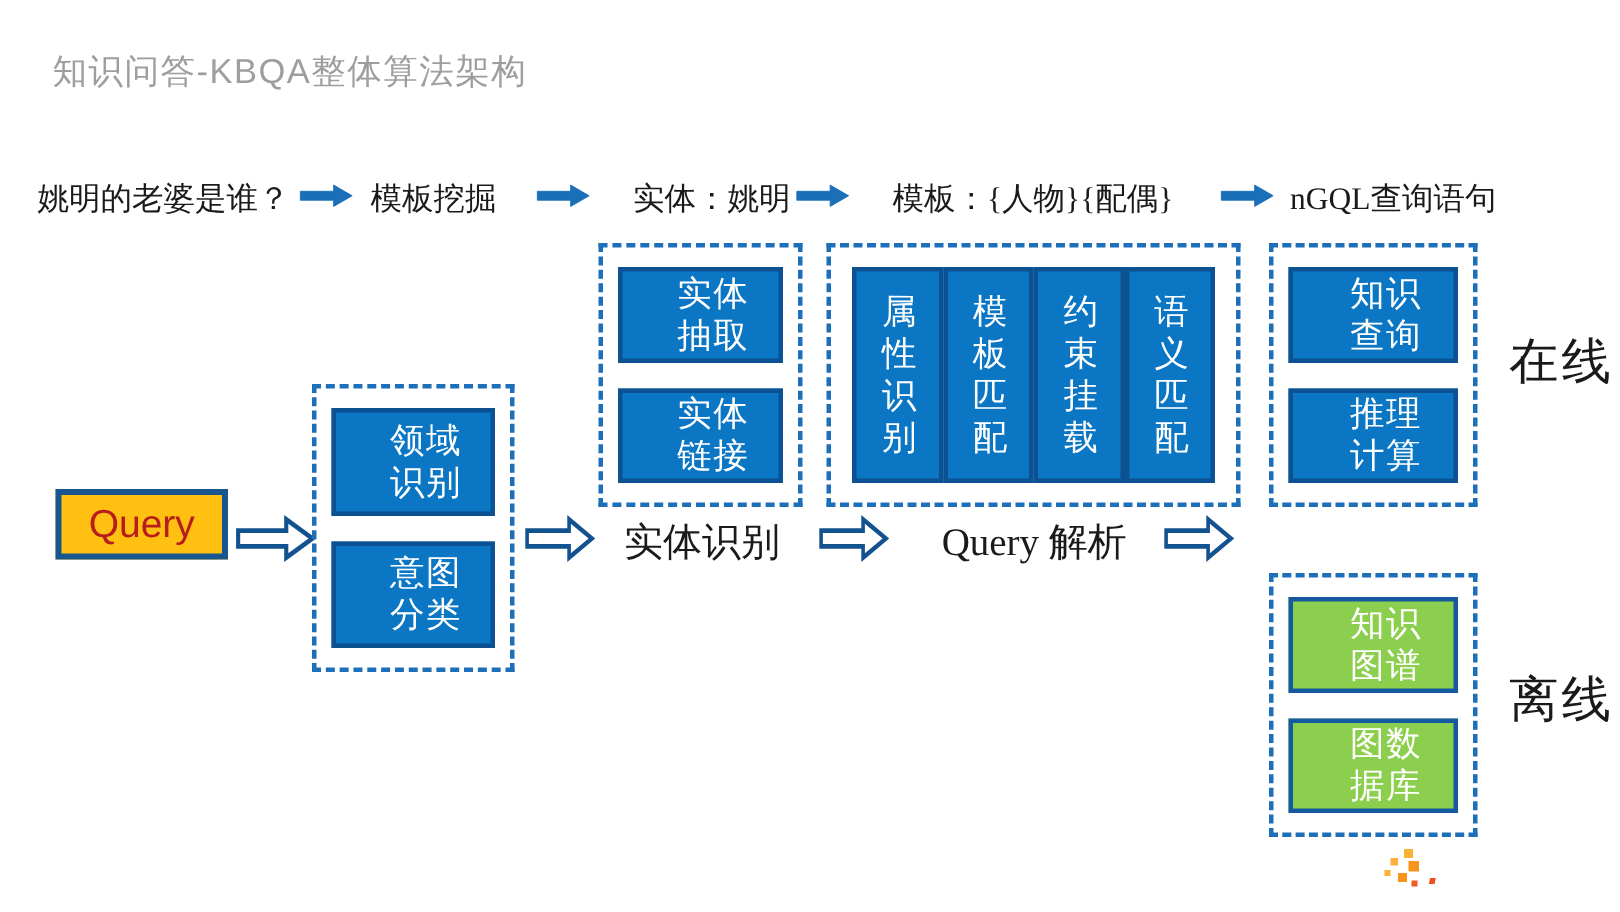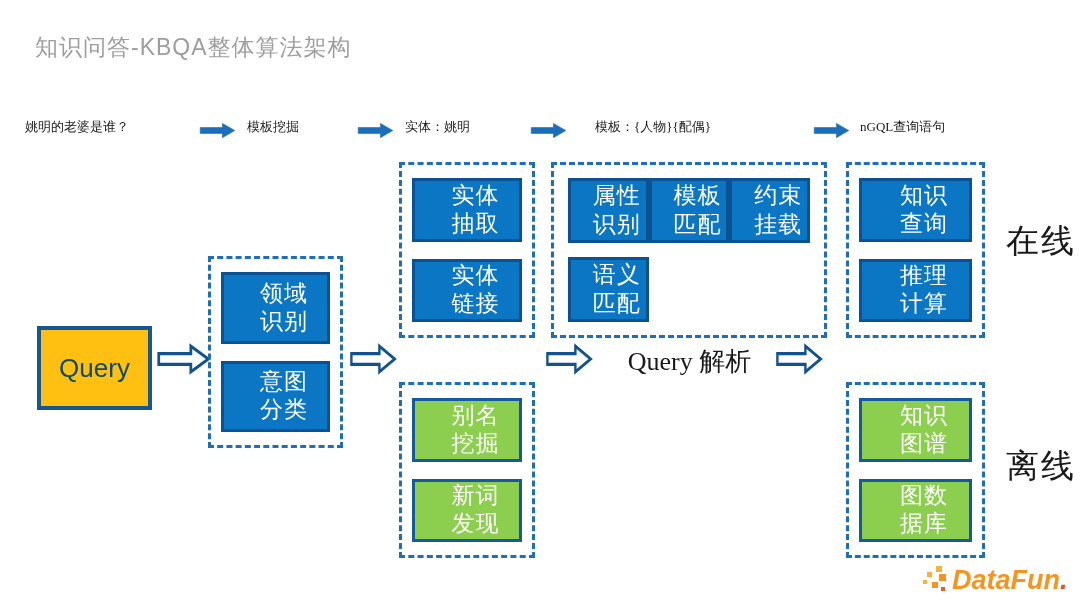--- a/index.html
+++ b/index.html
@@ -1,36 +1,36 @@
 <!DOCTYPE html>
 <html><head>
 <meta charset="utf-8">
 <style>
   html,body{margin:0;padding:0;background:#fff;}
   .slide{position:relative;width:1080px;height:608px;background:#ffffff;overflow:hidden;
          font-family:"Liberation Serif","DejaVu Serif",serif;color:#1a1a1a;border-radius:16px;}
   .title{position:absolute;left:35px;top:32px;font-size:23px;letter-spacing:1px;color:#9e9e9e;
          font-family:"Liberation Sans","DejaVu Sans",sans-serif;font-weight:500;}
-  .ft{position:absolute;top:118px;font-size:13px;white-space:nowrap;}
+  .ft{position:absolute;top:118px;font-size:21px;white-space:nowrap;}
   .arr{position:absolute;display:block;}
   .arr-filled path{fill:#1b6fb8;stroke:#1b6fb8;stroke-width:1;}
   .arr-outline path{fill:#ffffff;stroke:#12528f;stroke-width:3;stroke-linejoin:miter;}
   .dashed{position:absolute;border:3px dashed #1e6fba;box-sizing:border-box;
           display:flex;flex-direction:column;}
   .pad-col{padding:13px 10px;gap:17px;}
-  .pad-grid{display:grid;grid-template-columns:1fr 1fr 1fr;gap:14px 0;padding:13px 14px;}
+  .pad-grid{display:grid;grid-template-columns:1fr 1fr 1fr 1fr;gap:14px 0;padding:13px 14px;}
   .pad-wide{padding:15px 32px;gap:18px;}
   .bluebox,.greenbox{flex:1;display:flex;align-items:center;justify-content:center;
           color:#ffffff;white-space:pre-line;line-height:1.22;
           font-size:23px;letter-spacing:1px;box-sizing:border-box;padding-left:17px;}
   .bluebox{background:#0b76c4;border:3px solid #0c5191;}
   .greenbox{background:#8cce4d;border:3px solid #155a9e;}
   .greenwide{font-size:24px;white-space:nowrap;}
-  .querybox{position:absolute;left:37px;top:326px;width:115px;height:84px;box-sizing:border-box;
-          background:#ffc012;border:4px solid #17568f;color:#0c4a6e;display:flex;align-items:center;
+  .querybox{position:absolute;left:37px;top:326px;width:115px;height:47px;box-sizing:border-box;
+          background:#ffc012;border:4px solid #17568f;color:#b91c1c;display:flex;align-items:center;
           justify-content:center;font-family:"Liberation Sans","DejaVu Sans",sans-serif;font-size:26px;}
   .steplabel{position:absolute;top:344px;font-size:26px;text-align:center;white-space:nowrap;}
   .sidelabel{position:absolute;font-size:33px;letter-spacing:2px;}
   .logo{position:absolute;left:922px;top:560px;height:40px;display:flex;align-items:center;
         font-family:"Liberation Sans","DejaVu Sans",sans-serif;}
   .logo-text{font-size:27px;font-weight:bold;font-style:italic;color:#f7941d;letter-spacing:0px;}
   .logo-dot{font-size:27px;font-weight:bold;font-style:italic;color:#f04e23;}
   .dust{position:relative;width:28px;height:34px;margin-right:2px;}
   .dust i{position:absolute;display:block;}
   .d1{left:14px;top:3px;width:6px;height:6px;background:#f9b233;}
@@ -48,21 +48,21 @@
   <div class="title">知识问答-KBQA整体算法架构</div>
 
   <span class="ft" style="left:25px">姚明的老婆是谁？</span>
   <svg class="arr arr-filled" style="left:199px;top:121px;width:37px;height:19px" viewBox="0 0 60 32" preserveAspectRatio="none">
       <path d="M2 11 H38 V4 L58 16 L38 28 V21 H2 Z"></path>
     </svg>
   <span class="ft" style="left:247px">模板挖掘</span>
   <svg class="arr arr-filled" style="left:357px;top:121px;width:37px;height:19px" viewBox="0 0 60 32" preserveAspectRatio="none">
       <path d="M2 11 H38 V4 L58 16 L38 28 V21 H2 Z"></path>
     </svg>
-  <span class="ft" style="left:405px">实体：姚明</span>
+  <span class="ft" style="left:422px">实体：姚明</span>
   <svg class="arr arr-filled" style="left:530px;top:121px;width:37px;height:19px" viewBox="0 0 60 32" preserveAspectRatio="none">
       <path d="M2 11 H38 V4 L58 16 L38 28 V21 H2 Z"></path>
     </svg>
   <span class="ft" style="left:595px">模板：{人物}{配偶}</span>
   <svg class="arr arr-filled" style="left:813px;top:121px;width:37px;height:19px" viewBox="0 0 60 32" preserveAspectRatio="none">
       <path d="M2 11 H38 V4 L58 16 L38 28 V21 H2 Z"></path>
     </svg>
   <span class="ft" style="left:860px">nGQL查询语句</span>
 
   <div class="querybox">Query</div>
@@ -79,26 +79,21 @@
   <svg class="arr arr-outline" style="left:349px;top:342px;width:48px;height:34px" viewBox="0 0 60 32" preserveAspectRatio="none">
       <path d="M3 11 H38 V4 L57 16 L38 28 V21 H3 Z"></path>
     </svg>
 
   <div class="dashed pad-col" style="left:399px;top:162px;width:136px;height:176px">
     <div class="bluebox">实体
 抽取</div>
     <div class="bluebox">实体
 链接</div>
   </div>
-  <div class="dashed pad-col" style="left:399px;top:382px;width:136px;height:176px">
-    <div class="greenbox">别名
-挖掘</div>
-    <div class="greenbox">新词
-发现</div>
-  </div>
+  <div class="steplabel" style="left:397px;width:142px">实体识别</div>
   <svg class="arr arr-outline" style="left:545px;top:342px;width:48px;height:34px" viewBox="0 0 60 32" preserveAspectRatio="none">
       <path d="M3 11 H38 V4 L57 16 L38 28 V21 H3 Z"></path>
     </svg>
 
   <div class="dashed pad-grid" style="left:551px;top:162px;width:276px;height:176px">
     <div class="bluebox">属性
 识别</div>
     <div class="bluebox">模板
 匹配</div>
     <div class="bluebox">约束
@@ -129,17 +124,16 @@
 
   <div class="logo">
     <span class="dust">
         <i class="d1"></i>
         <i class="d2"></i>
         <i class="d3"></i>
         <i class="d4"></i>
         <i class="d5"></i>
         <i class="d6"></i>
       </span>
-    <span class="logo-text">DataFun</span>
       <span class="logo-dot">.</span>
   </div>
 
 </div>
 
 </body></html>

